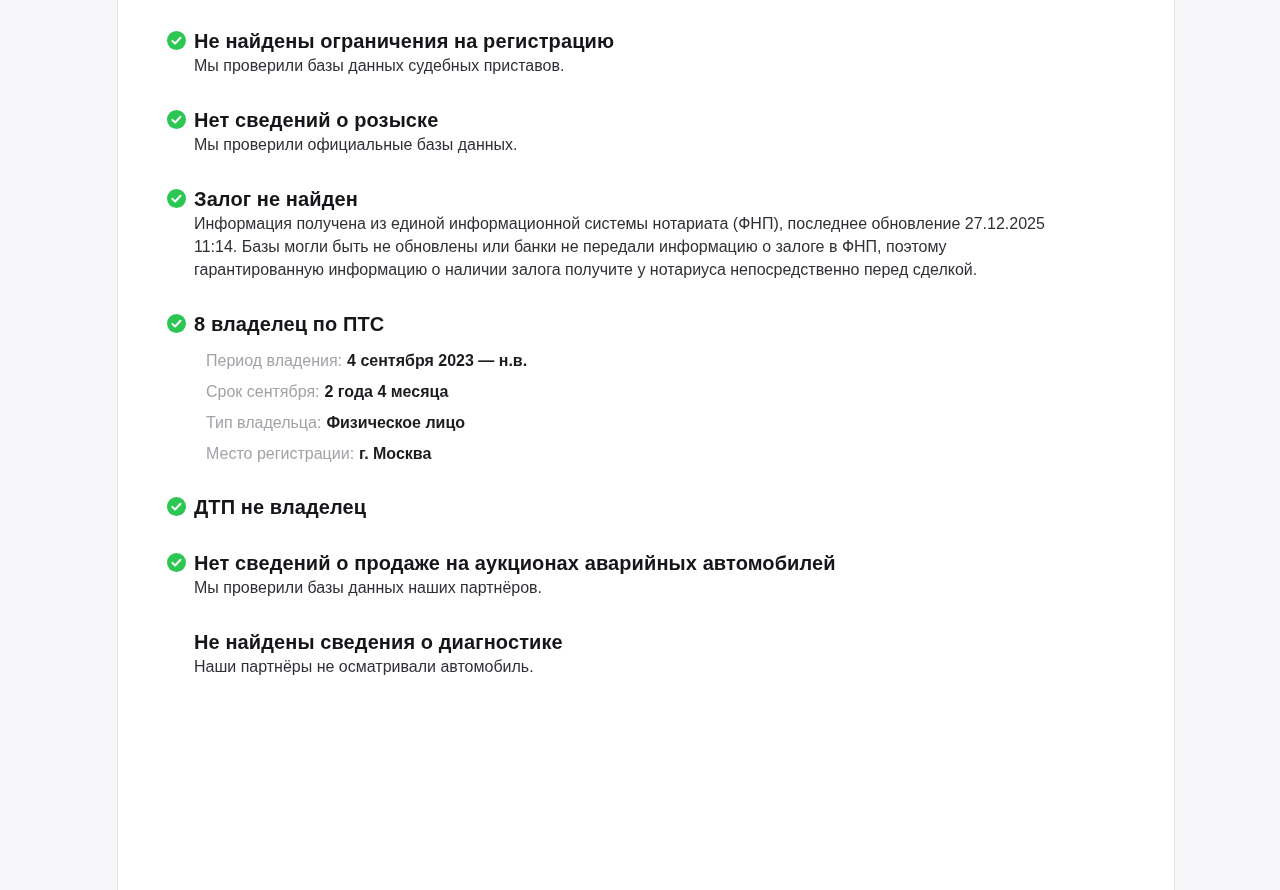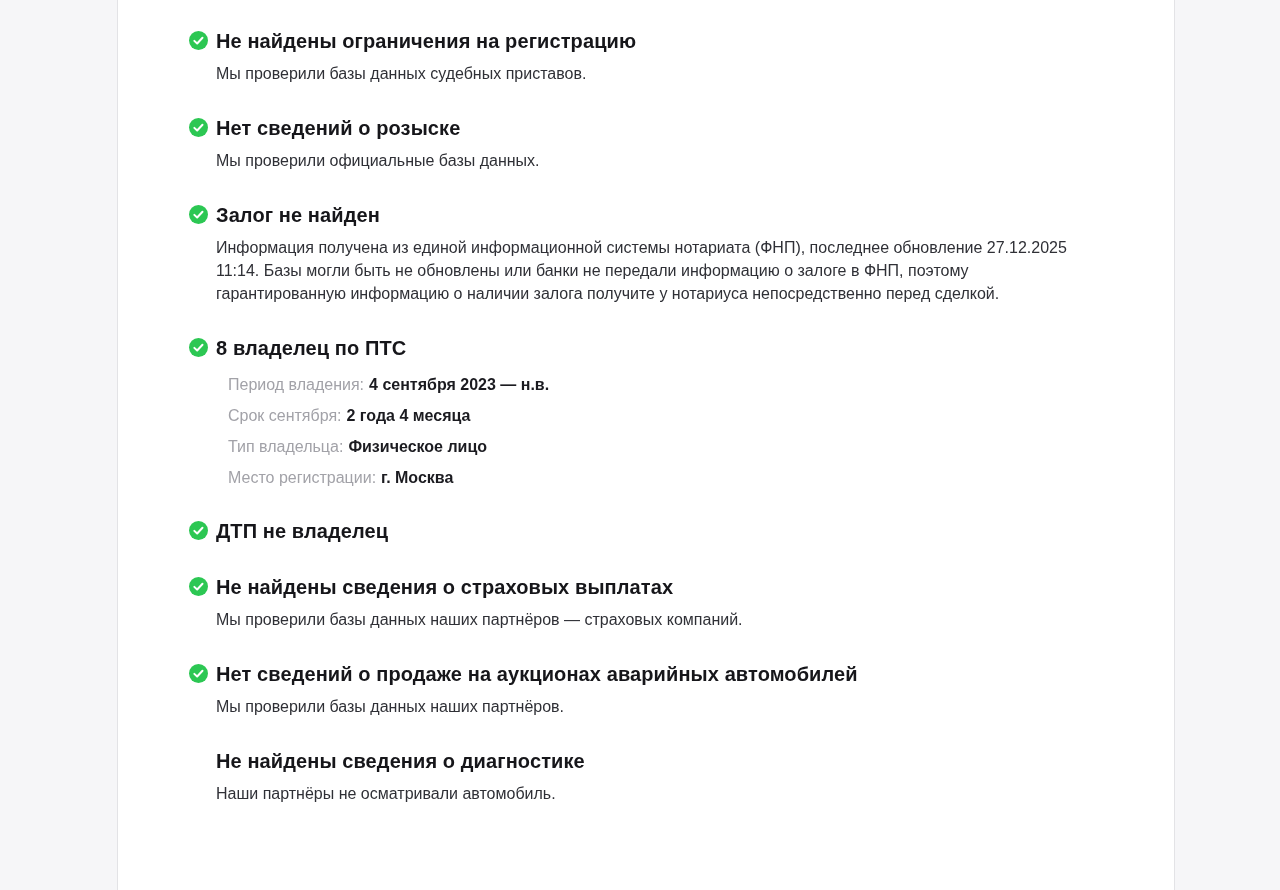--- a/index.html
+++ b/index.html
@@ -12,21 +12,21 @@
   .page { width: 1280px; height: 890px; position: relative; }
   .card {
     position: absolute;
     left: 117px;
     top: 0;
     width: 1058px;
     height: 890px;
     background: #ffffff;
     border-left: 1px solid #e3e3e6;
     border-right: 1px solid #e3e3e6;
-    padding: 28px 100px 30px 98px;
+    padding: 28px 100px 30px 76px;
     overflow: hidden;
   }
   .check-section {
     position: relative;
     margin-bottom: 30px;
   }
   .check-icon {
     position: absolute;
     left: -27px;
     top: 3px;
@@ -36,21 +36,21 @@
   }
   .check-icon svg { display: block; width: 19px; height: 19px; }
   .check-title {
     font-size: 20px;
     font-weight: bold;
     color: #16161a;
     line-height: 26px;
     letter-spacing: 0.1px;
   }
   .check-desc {
-    margin-top: 8px;
+    margin-top: 0;
     font-size: 16px;
     line-height: 23px;
     color: #2f3036;
     max-width: 856px;
   }
   .check-details { margin-top: 14px; margin-left: 12px; }
   .detail-row {
     font-size: 16px;
     line-height: 20px;
     margin-bottom: 11px;
@@ -125,31 +125,20 @@
     <span class="check-icon">
       <svg viewBox="0 0 20 20" aria-hidden="true">
         <circle class="icon-bg" cx="10" cy="10" r="10" fill="#2cc753"></circle>
         <path d="M5.6 10.4 L8.6 13.2 L14.2 7.1" stroke="#ffffff" stroke-width="2.1" fill="none" stroke-linecap="round" stroke-linejoin="round"></path>
       </svg>
     </span>
     <h2 class="check-title">ДТП не владелец</h2>
 
   </section>
 
-  <section class="check-section">
-    <span class="check-icon">
-      <svg viewBox="0 0 20 20" aria-hidden="true">
-        <circle class="icon-bg" cx="10" cy="10" r="10" fill="#2cc753"></circle>
-        <path d="M5.6 10.4 L8.6 13.2 L14.2 7.1" stroke="#ffffff" stroke-width="2.1" fill="none" stroke-linecap="round" stroke-linejoin="round"></path>
-      </svg>
-    </span>
-    <h2 class="check-title">Не найдены сведения о страховых выплатах</h2>
-    <p class="check-desc">Мы проверили базы данных наших партнёров — страховых компаний.</p>
-
-  </section>
 
   <section class="check-section">
     <span class="check-icon">
       <svg viewBox="0 0 20 20" aria-hidden="true">
         <circle class="icon-bg" cx="10" cy="10" r="10" fill="#2cc753"></circle>
         <path d="M5.6 10.4 L8.6 13.2 L14.2 7.1" stroke="#ffffff" stroke-width="2.1" fill="none" stroke-linecap="round" stroke-linejoin="round"></path>
       </svg>
     </span>
     <h2 class="check-title">Нет сведений о продаже на аукционах аварийных автомобилей</h2>
     <p class="check-desc">Мы проверили базы данных наших партнёров.</p>

